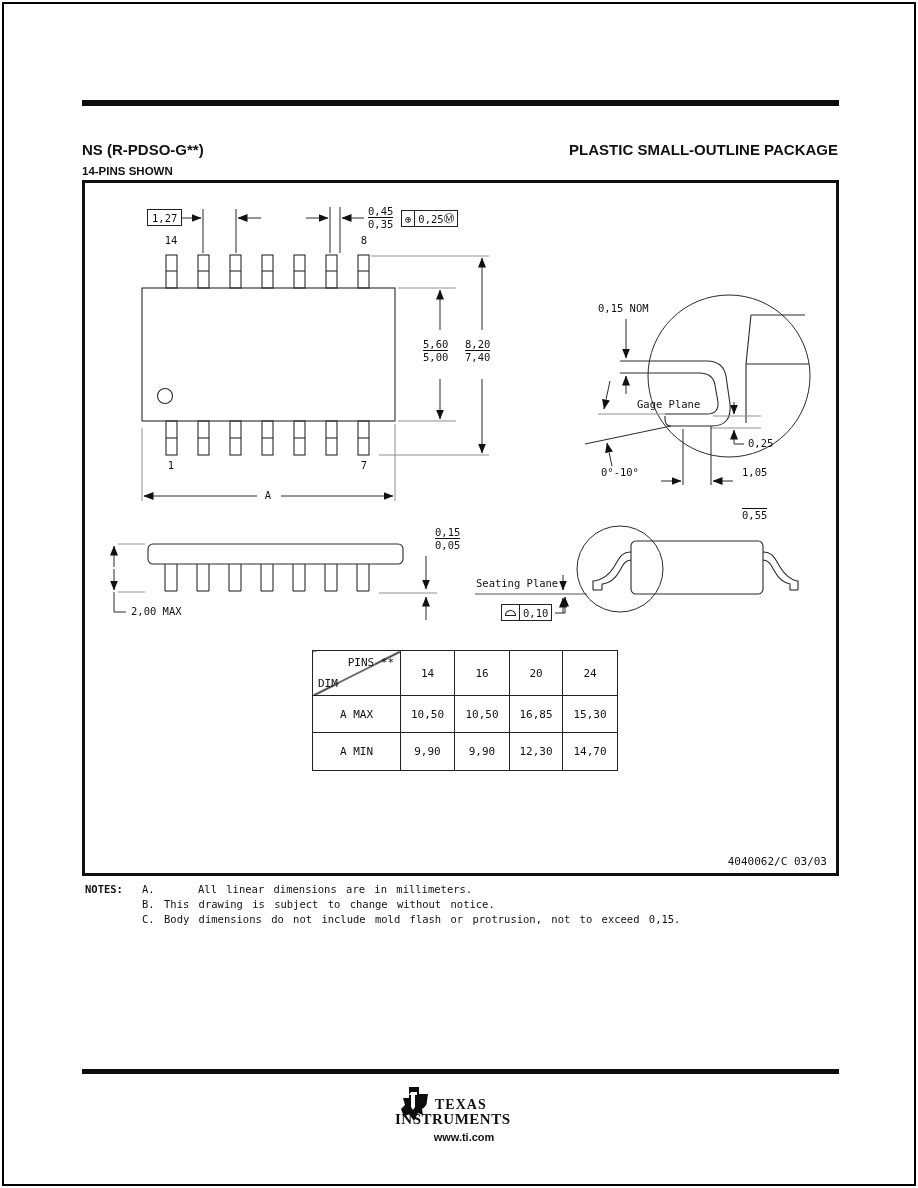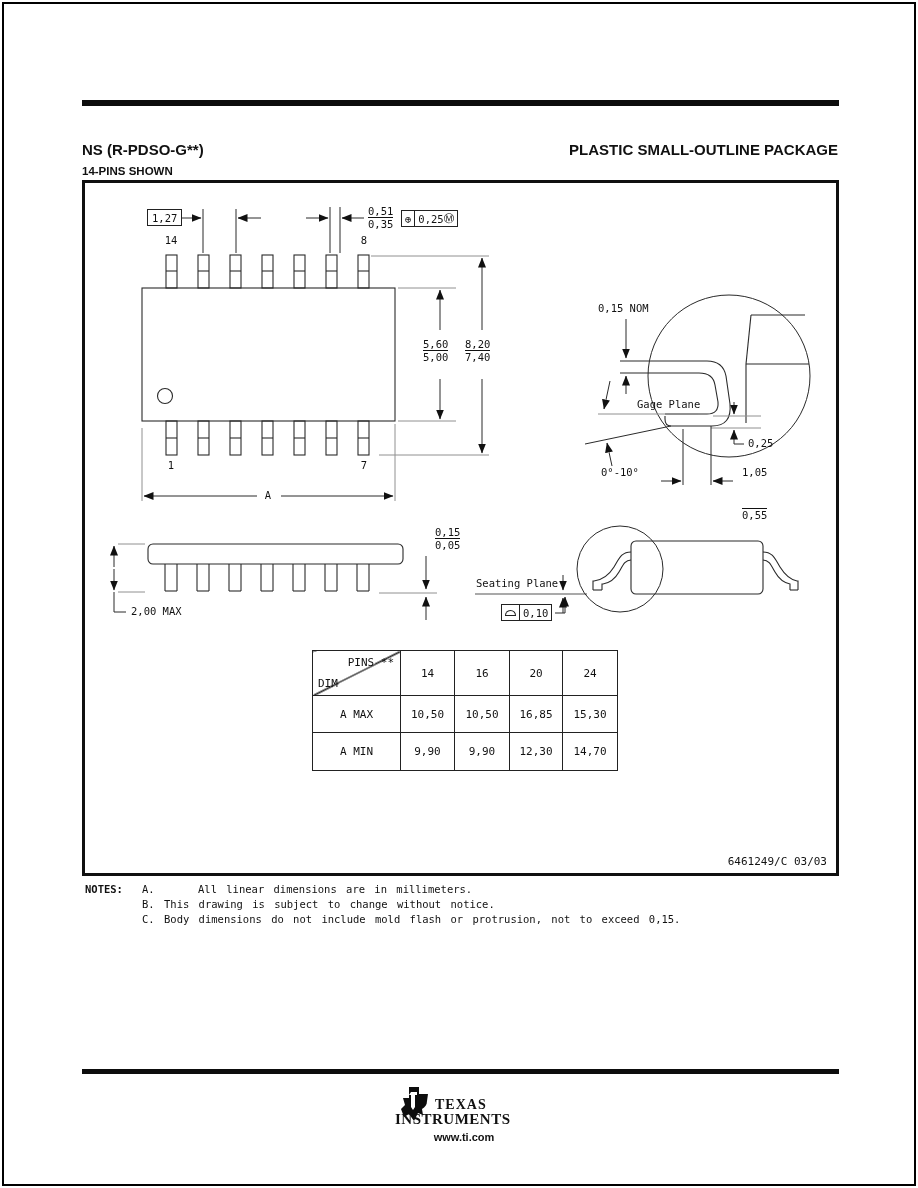--- a/index.html
+++ b/index.html
@@ -212,21 +212,21 @@
         <line x1="626" y1="243" x2="626" y2="302"></line>
         <line x1="576" y1="298" x2="596" y2="298" marker-end="url(#ar)"></line>
         <line x1="648" y1="298" x2="628" y2="298" marker-end="url(#ar)"></line>
       </g>
     </svg>
 
     <div class="dimbox" style="left:62px;top:26px;">
       <span>1,27</span>
     </div>
     <div class="frac" style="left:283px;top:22px;">
-      <span>0,51</span>
+      <span>0,45</span>
       <span class="bot">0,35</span>
     </div>
     <div class="fcf" style="left:316px;top:27px;">
       <span class="cell">⊕</span>
       <span class="cell">
           <span>0,25</span>
           <span>Ⓜ</span>
         </span>
     </div>
     <div class="ann ctr" style="left:75px;top:51px;width:22px;">14</div>
@@ -288,21 +288,21 @@
       <tr style="height:38px;">
         <td>A  MIN</td>
         <td>9,90</td>
         <td>9,90</td>
         <td>12,30</td>
         <td>14,70</td>
       </tr>
     </tbody>
       </table>
 
-    <div class="docnum">6461249/C 03/03</div>
+    <div class="docnum">4040062/C 03/03</div>
   </div>
 
   <div class="note" style="left:85px;top:883px;font-weight:bold;">NOTES:</div>
   <div class="note" style="left:142px;top:883px;">A.</div>
   <div class="note" style="left:164px;top:883px;margin-left:34px;">All linear dimensions are in millimeters.</div>
   <div class="note" style="left:142px;top:898px;">B.</div>
   <div class="note" style="left:164px;top:898px;">This drawing is subject to change without notice.</div>
   <div class="note" style="left:142px;top:913px;">C.</div>
   <div class="note" style="left:164px;top:913px;">Body dimensions do not include mold flash or protrusion, not to exceed 0,15.</div>
 

